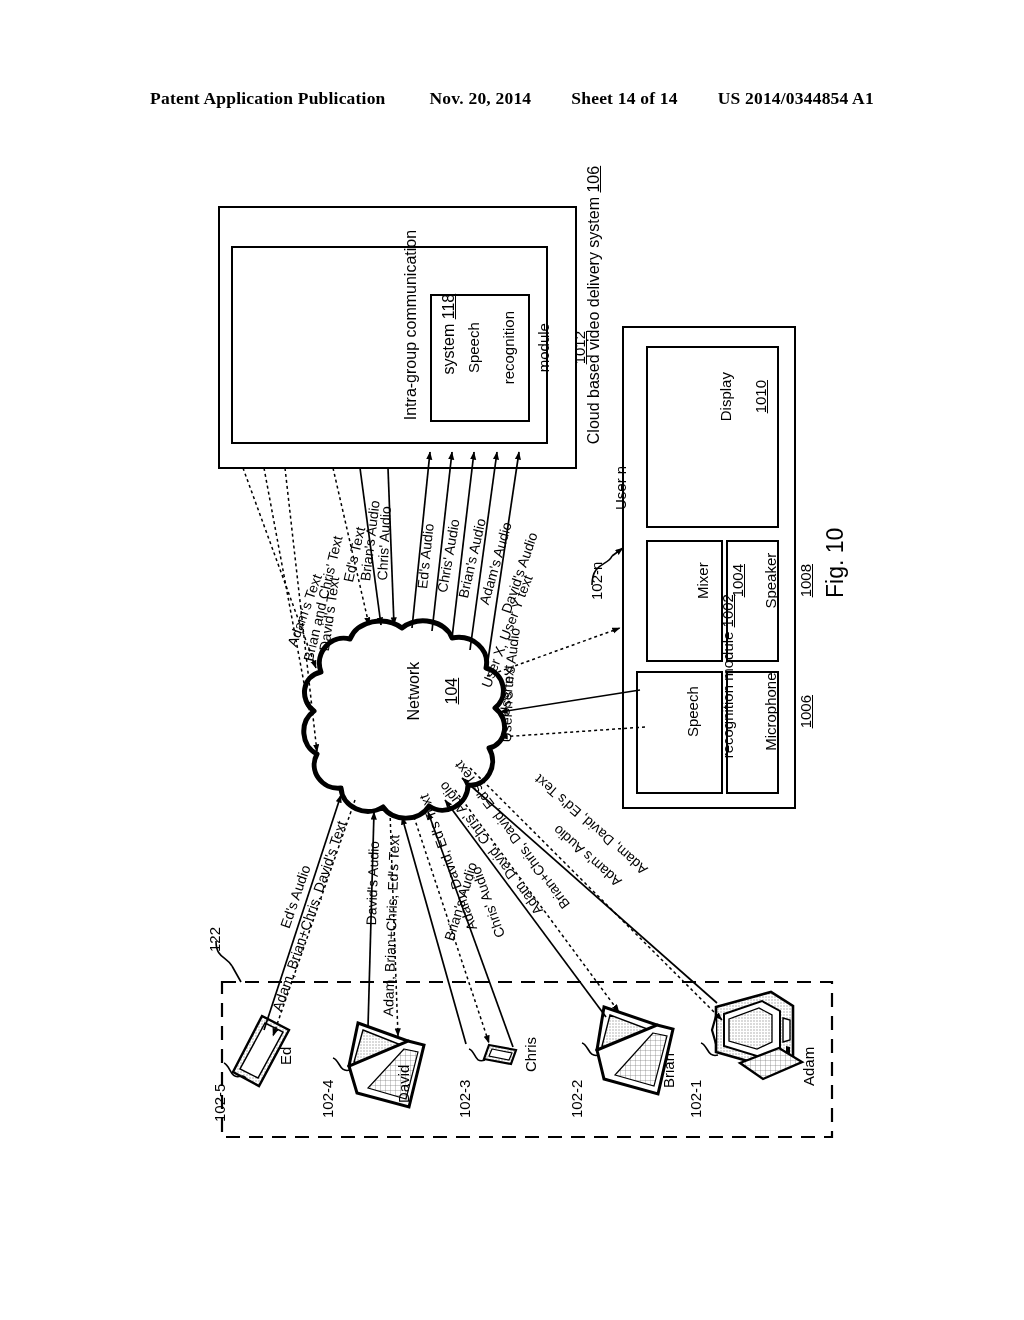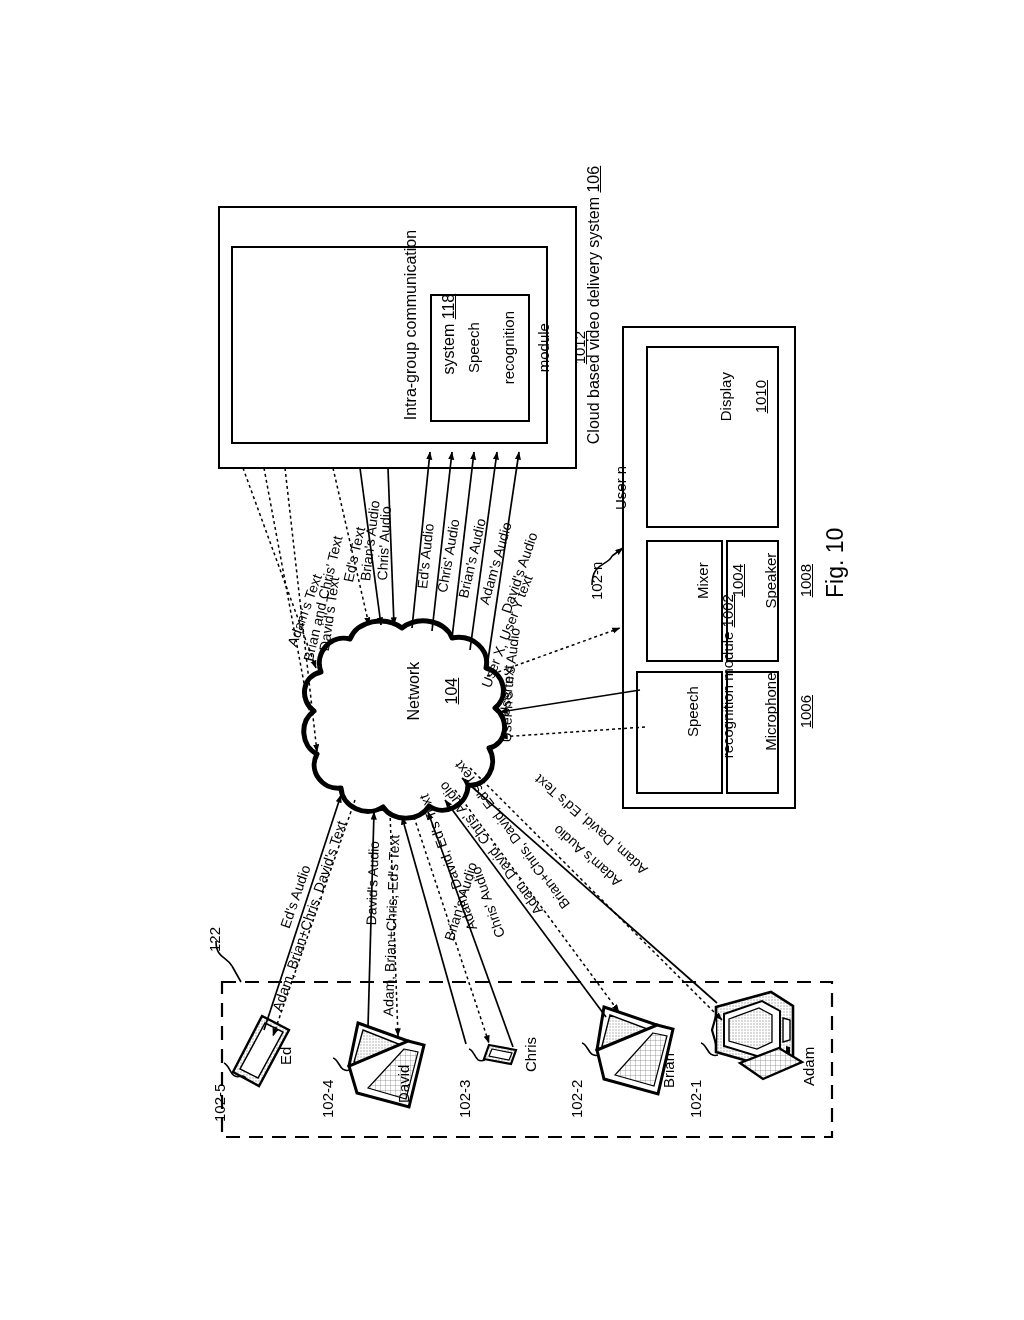--- a/index.html
+++ b/index.html
@@ -18,20 +18,23 @@
        white-space:pre;line-height:1.18;}
   .rot{transform-origin:0 0;}
   .u{text-decoration:underline;}
   .ctr{text-align:center;}
 </style>
 </head>
 <body>
 
 <div id="page">
 
+  <div class="hdr">
+    <span class="s1">Patent Application Publication</span><span class="s2">Nov. 20, 2014</span><span class="s2">Sheet 14 of 14</span><span>US 2014/0344854 A1</span>
+  </div>
 
   <svg id="art" viewBox="0 0 1024 1320">
     <defs>
       <marker id="ah" markerWidth="9" markerHeight="9" refX="7.6" refY="3.1" orient="auto" markerUnits="userSpaceOnUse">
         <path d="M0,0 L8,3.1 L0,6.2 z" fill="#000"></path>
       </marker>
       <marker id="ahd" markerWidth="9" markerHeight="9" refX="7.6" refY="3.1" orient="auto" markerUnits="userSpaceOnUse">
         <path d="M0,0 L8,3.1 L0,6.2 z" fill="#000"></path>
       </marker>
       <pattern id="shade" width="3" height="3" patternUnits="userSpaceOnUse">

